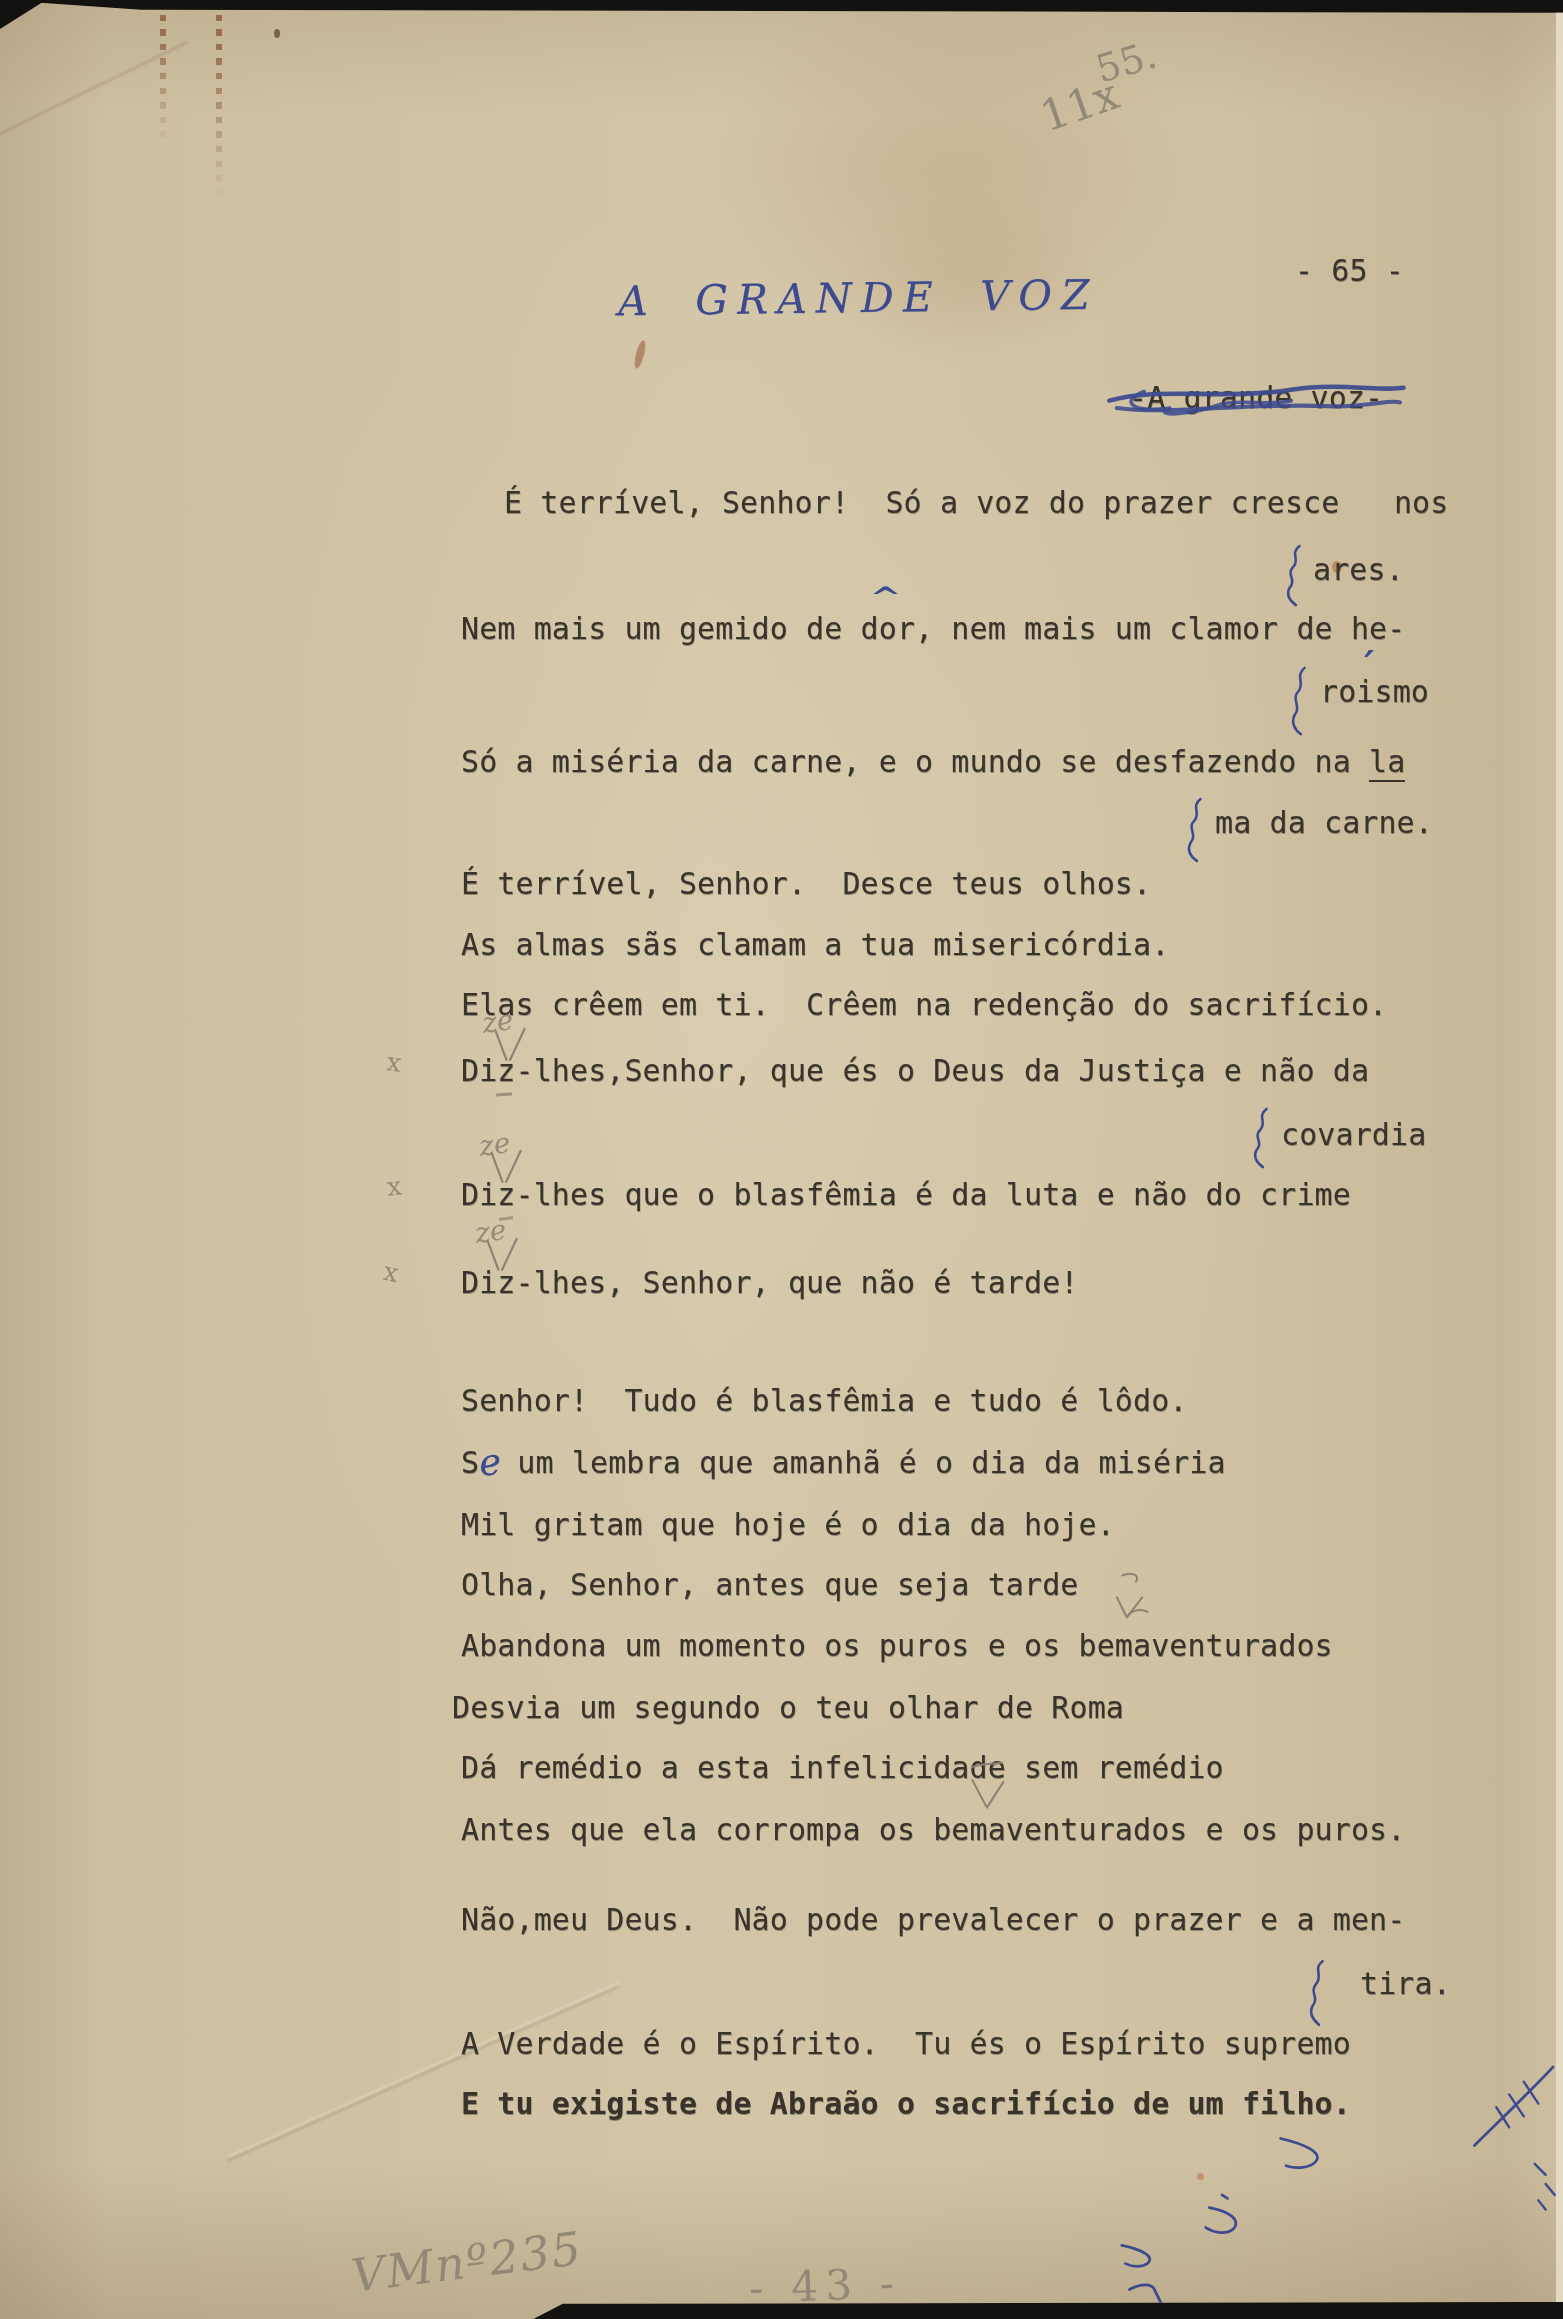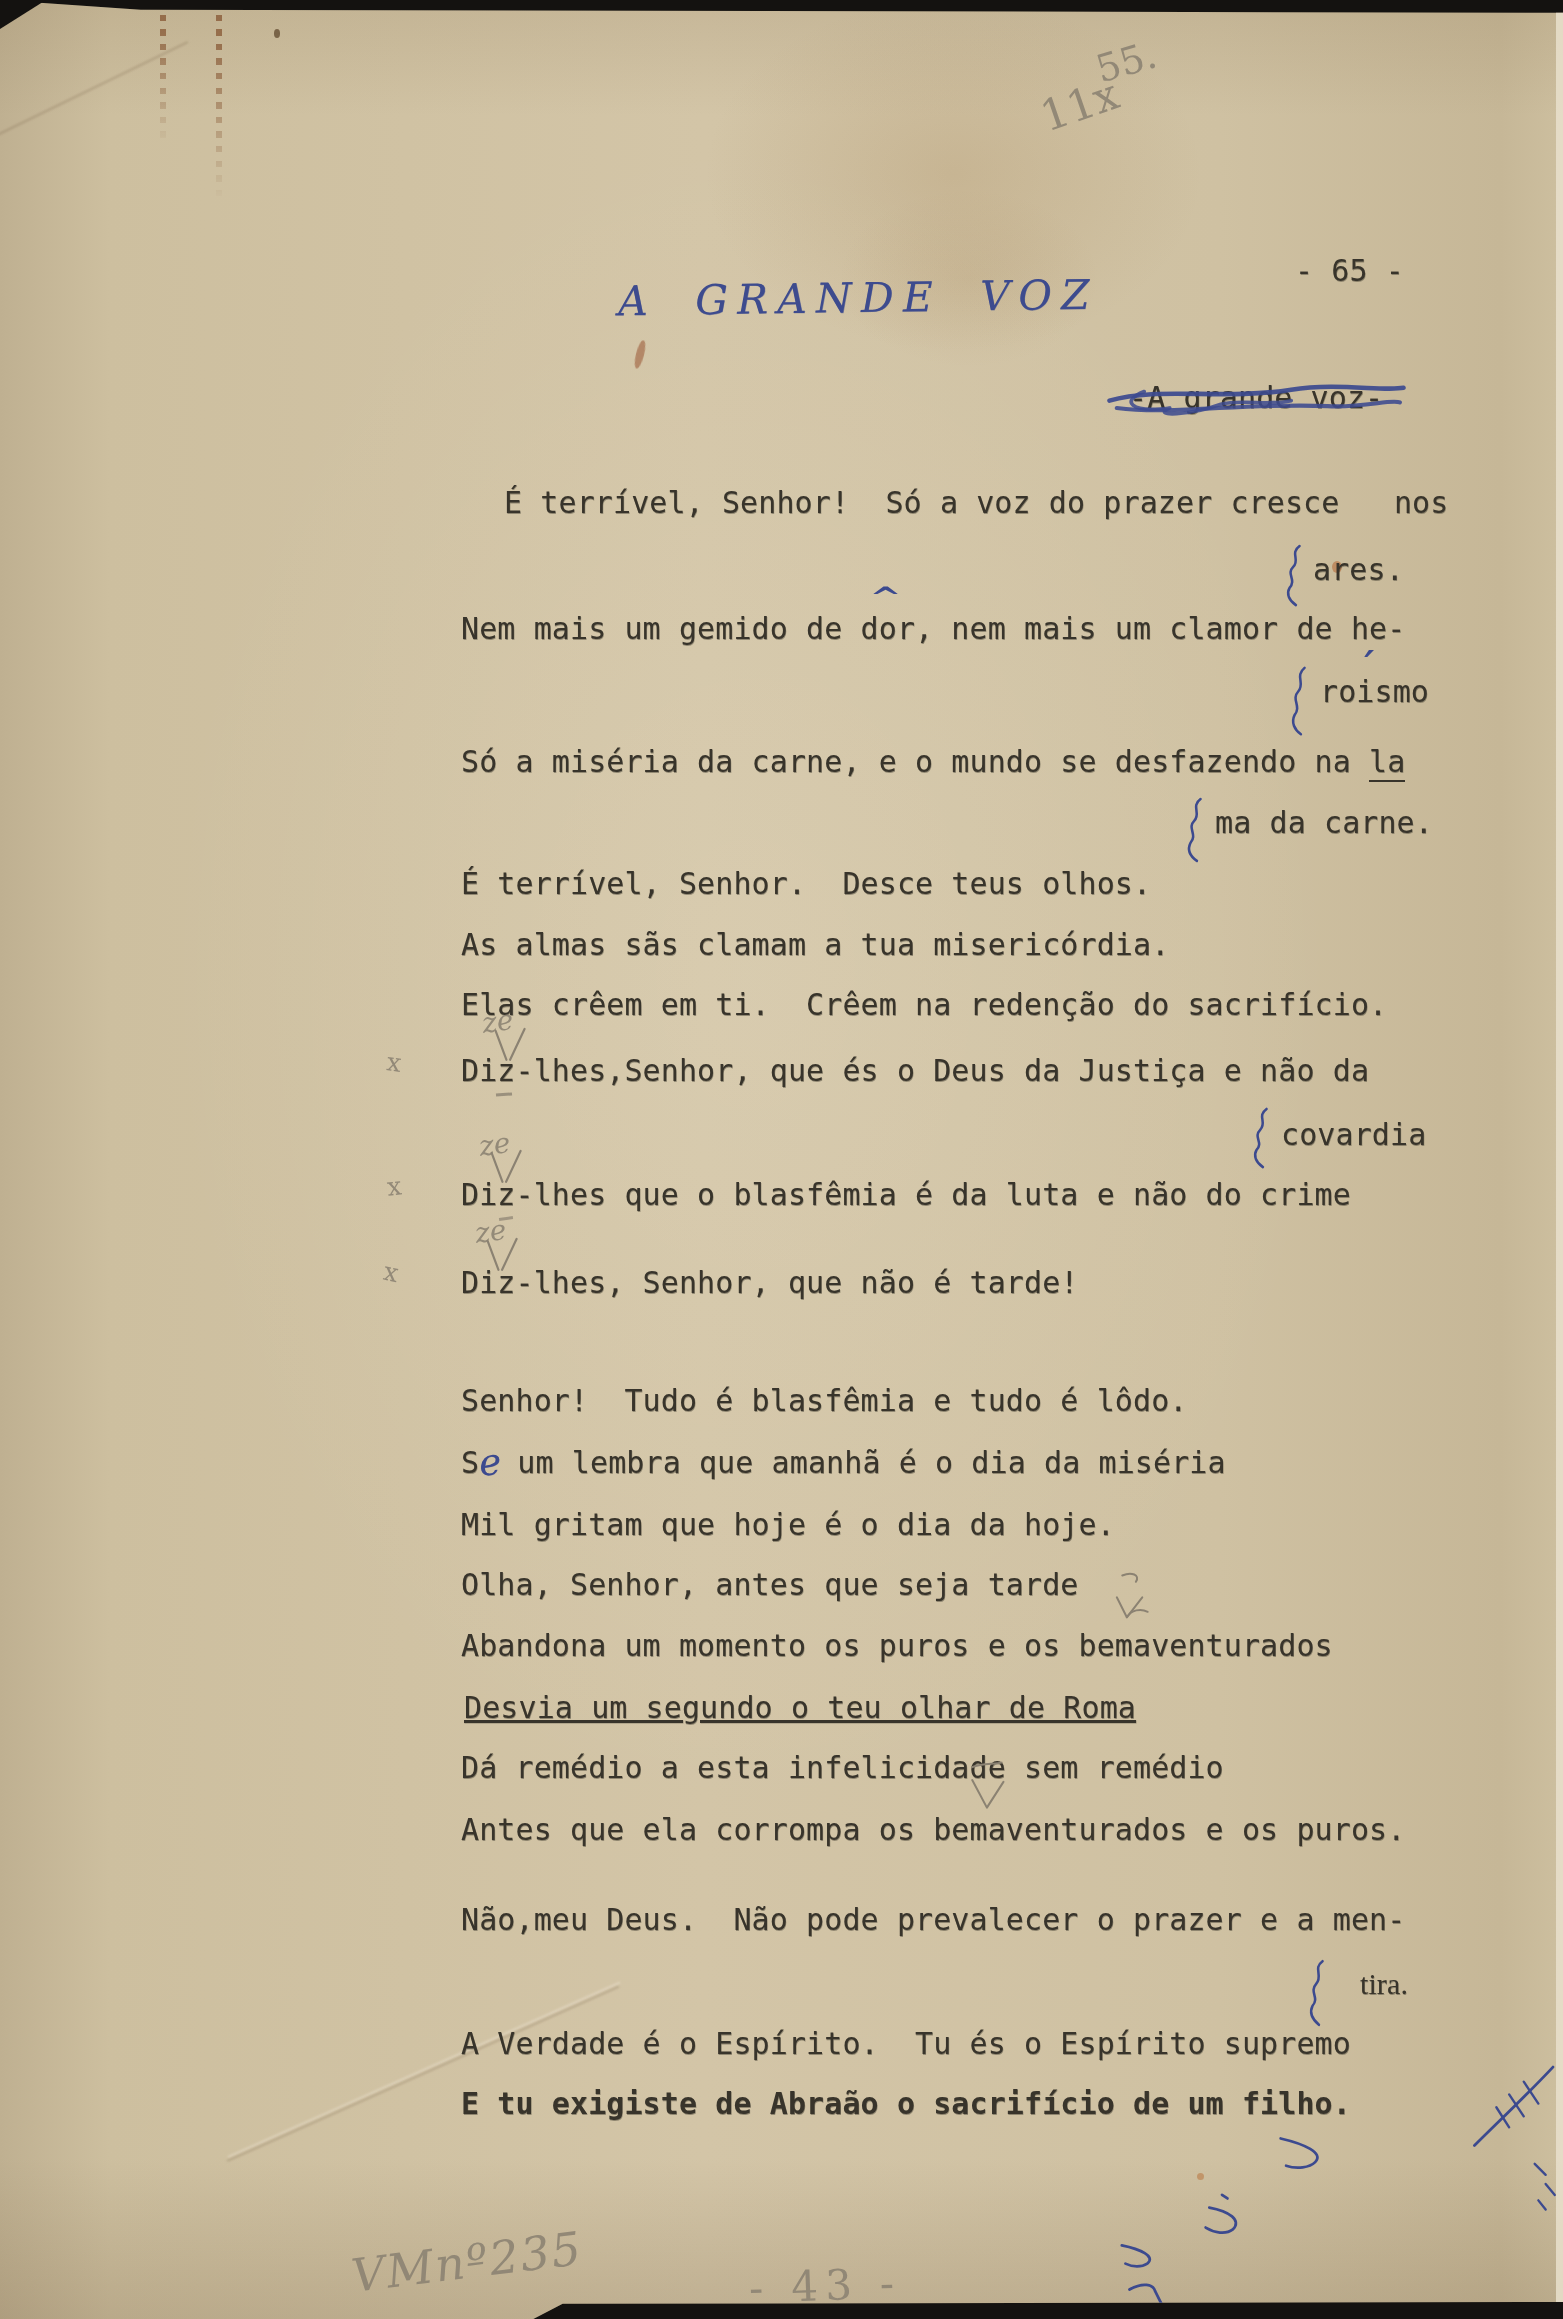--- a/index.html
+++ b/index.html
@@ -106,25 +106,25 @@
   <div class="tl" style="left:461px;top:986px;">Elas crêem em ti.  Crêem na redenção do sacrifício.</div>
   <div class="tl" style="left:461px;top:1052px;">Diz-lhes,Senhor, que és o Deus da Justiça e não da</div>
   <div class="tl" style="left:1281px;top:1116px;">covardia</div>
   <div class="tl" style="left:461px;top:1176px;">Diz-lhes que o blasfêmia é da luta e não do crime</div>
   <div class="tl" style="left:461px;top:1264px;">Diz-lhes, Senhor, que não é tarde!</div>
   <div class="tl" style="left:461px;top:1382px;">Senhor!  Tudo é blasfêmia e tudo é lôdo.</div>
   <div class="tl" style="left:461px;top:1444px;"><span>S</span><span class="ink-e">e</span><span> um lembra que amanhã é o dia da miséria</span></div>
   <div class="tl" style="left:461px;top:1506px;">Mil gritam que hoje é o dia da hoje.</div>
   <div class="tl" style="left:461px;top:1566px;">Olha, Senhor, antes que seja tarde</div>
   <div class="tl" style="left:461px;top:1627px;">Abandona um momento os puros e os bemaventurados</div>
-  <div class="tl" style="left:464px;top:1689px;text-decoration:underline;">Desvia um segundo o teu olhar de Roma</div>
+  <div class="tl" style="left:452px;top:1689px;">Desvia um segundo o teu olhar de Roma</div>
   <div class="tl" style="left:461px;top:1749px;">Dá remédio a esta infelicidade sem remédio</div>
   <div class="tl" style="left:461px;top:1811px;">Antes que ela corrompa os bemaventurados e os puros.</div>
   <div class="tl" style="left:461px;top:1901px;">Não,meu Deus.  Não pode prevalecer o prazer e a men-</div>
-  <div class="tl" style="left:1360px;top:1965px;font-family:Liberation Serif, serif;">tira.</div>
+  <div class="tl" style="left:1360px;top:1965px;">tira.</div>
   <div class="tl" style="left:461px;top:2025px;">A Verdade é o Espírito.  Tu és o Espírito supremo</div>
   <div class="tl" style="left:461px;top:2085px;font-weight:bold;">E tu exigiste de Abraão o sacrifício de um filho.</div>
 
   <svg class="stroke blue" style="left:1285px;top:544px;" width="20" height="64" viewBox="0 0 22 70">
       <path d="M16 2 C5 10 17 17 9 25 C1 33 13 39 5 48 C1 55 5 62 12 67" stroke-width="2.8"></path>
     </svg>
   <svg class="stroke blue" style="left:1290px;top:666px;" width="20" height="71" viewBox="0 0 22 78">
       <path d="M16 2 C5 11 17 19 9 28 C1 37 13 44 5 54 C1 62 5 70 12 75" stroke-width="2.8"></path>
     </svg>
   <svg class="stroke blue" style="left:1186px;top:797px;" width="20" height="66" viewBox="0 0 22 72">

